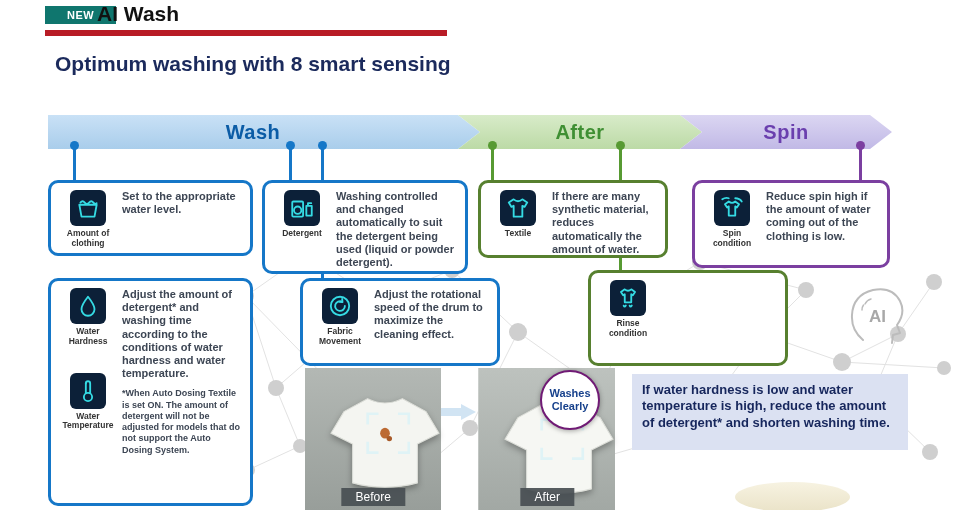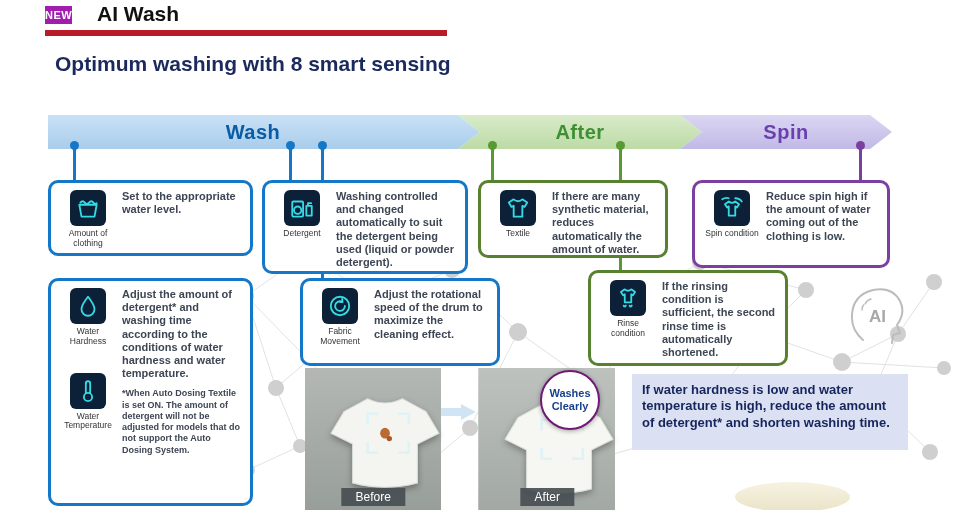--- a/index.html
+++ b/index.html
@@ -1,22 +1,22 @@
 <!DOCTYPE html>
 <html><head>
 <meta charset="utf-8">
 <style>
   * { margin:0; padding:0; box-sizing:border-box; }
   html,body { background:#fff; }
   body { font-family:"Liberation Sans", sans-serif; }
   #stage { position:relative; width:975px; height:510px; background:#fff; overflow:hidden; }
 
   
-  .new-badge { position:absolute; left:45px; top:6px; background:#a21caf; color:#fff;
-    font-size:11px; font-weight:bold; padding:3px 0; letter-spacing:.5px; z-index:6; }
+  .new-badge { position:absolute; left:45px; top:6px; background:#0f766e; color:#fff;
+    font-size:11px; font-weight:bold; padding:3px 22px; letter-spacing:.5px; z-index:6; }
   .page-title { position:absolute; left:97px; top:2px; font-size:21px; font-weight:800; color:#111; z-index:6; }
   .title-underline { position:absolute; left:45px; top:30px; width:402px; height:6px; background:#b81c26; z-index:6; }
 
   .heading1 { position:absolute; left:55px; top:52px; font-size:21px; font-weight:800; color:#1b2a5c; z-index:6; }
   .heading2 { position:absolute; left:55px; top:84px; font-size:21px; font-weight:800; color:#1b2a5c; z-index:6; }
   .heading2 .note { font-size:14px; font-weight:800; }
 
   
   .band { position:absolute; top:115px; height:34px; z-index:2; display:flex; align-items:center; justify-content:center; }
   .band-label { font-size:20px; font-weight:800; letter-spacing:.5px; }
@@ -40,21 +40,21 @@
   
   .card { position:absolute; background:#fff; border-radius:10px; padding:7px 8px;
     display:flex; gap:5px; z-index:4; }
   .card.b-blue   { border:3px solid #1577c8; }
   .card.b-green  { border:3px solid #57802f; }
   .card.b-purple { border:3px solid #7b3fa0; }
   .iconcol { width:58px; flex:0 0 58px; display:flex; flex-direction:column; align-items:center; }
   .tile { width:36px; height:36px; background:#0c2038; border-radius:6px;
     display:flex; align-items:center; justify-content:center; flex:0 0 auto; }
   .tile svg { stroke:#35dbe4; fill:none; stroke-width:1.7; stroke-linecap:round; stroke-linejoin:round; }
-  .icon-label { font-size:8.5px; font-weight:normal; color:#333; text-align:center; margin-top:3px; line-height:1.15; }
+  .icon-label { font-size:8.5px; font-weight:bold; color:#333; text-align:center; margin-top:3px; line-height:1.15; }
   .card-text { flex:1; font-size:11px; font-weight:700; color:#3d4654; line-height:1.2; }
   .card-note { font-size:9px; font-weight:600; color:#3d4654; line-height:1.25; margin-top:8px; }
 
   
   .photo { position:absolute; left:305px; top:368px; width:310px; height:142px; z-index:4; display:flex; }
   .panel { position:relative; width:50%; height:100%; }
   .panel.before { background:linear-gradient(180deg,#b3b8b4,#989e9a); }
   .panel.after  { background:linear-gradient(180deg,#bdc2be,#a2a8a4); border-left:1px solid rgba(255,255,255,.25);margin-left:37px; }
   .tee { position:absolute; left:14px; top:22px; filter:drop-shadow(0 3px 3px rgba(0,0,0,.3)); }
   .photo-badge { position:absolute; bottom:4px; left:50%; transform:translateX(-50%);
@@ -266,21 +266,20 @@
   <div class="card b-green" style="left:588px; top:270px; width:200px; height:96px;">
     <div class="iconcol">
       <div class="tile">
         <svg width="26" height="26" viewBox="0 0 24 24">
           <path d="M9,4 L5.5,6.5 L7.5,9.5 L9,8.5 L9,16 L15,16 L15,8.5 L16.5,9.5 L18.5,6.5 L15,4 Q12,6.5 9,4 Z"></path>
           <path d="M8,19 q.8,2 2,0 M13.5,19 q.8,2 2,0"></path>
         </svg>
       </div>
       <div class="icon-label">Rinse condition</div>
     </div>
-    <div class="card-text">If the rinsing condition is sufficient, the second rinse time is automatically shortened.</div>
   </div>
 
   <div class="photo">
     <div class="panel before">
       <svg class="tee" width="132" height="108" viewBox="0 0 120 100">
         <path d="M22,20 L44,8 Q60,16 76,8 L98,20 L110,40 L90,50 L90,86 Q60,94 30,86 L30,50 L10,40 Z" fill="#f4f5f1" stroke="#dcded8" stroke-width="1"></path>
         <ellipse cx="60" cy="40" rx="4.5" ry="5" fill="#bc6a33"></ellipse>
         <circle cx="64" cy="45" r="2.5" fill="#a85a28"></circle>
         <g stroke="#dff3f6" stroke-width="2.5" fill="none">
           <path d="M44,32 L44,22 L54,22"></path>

